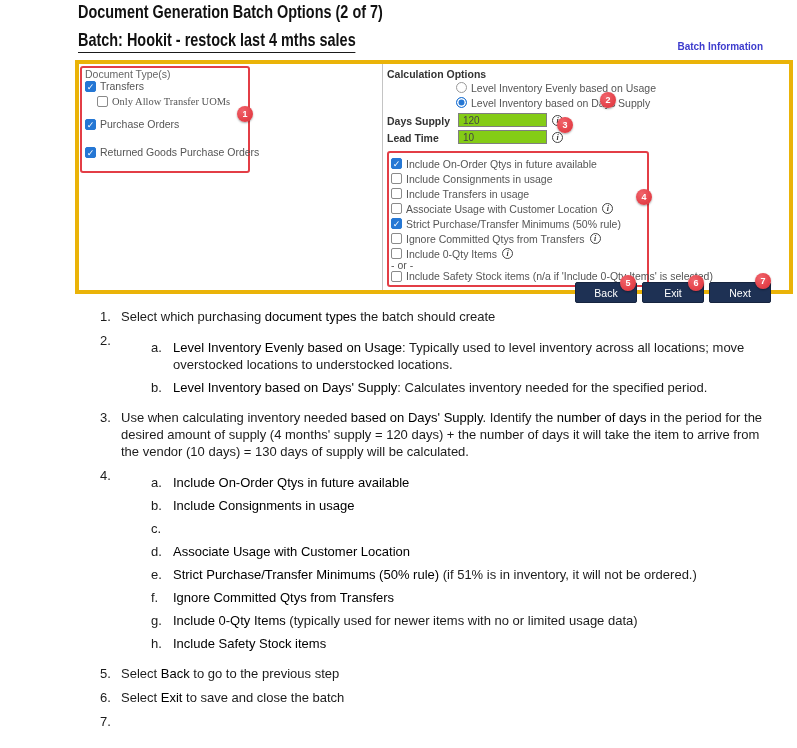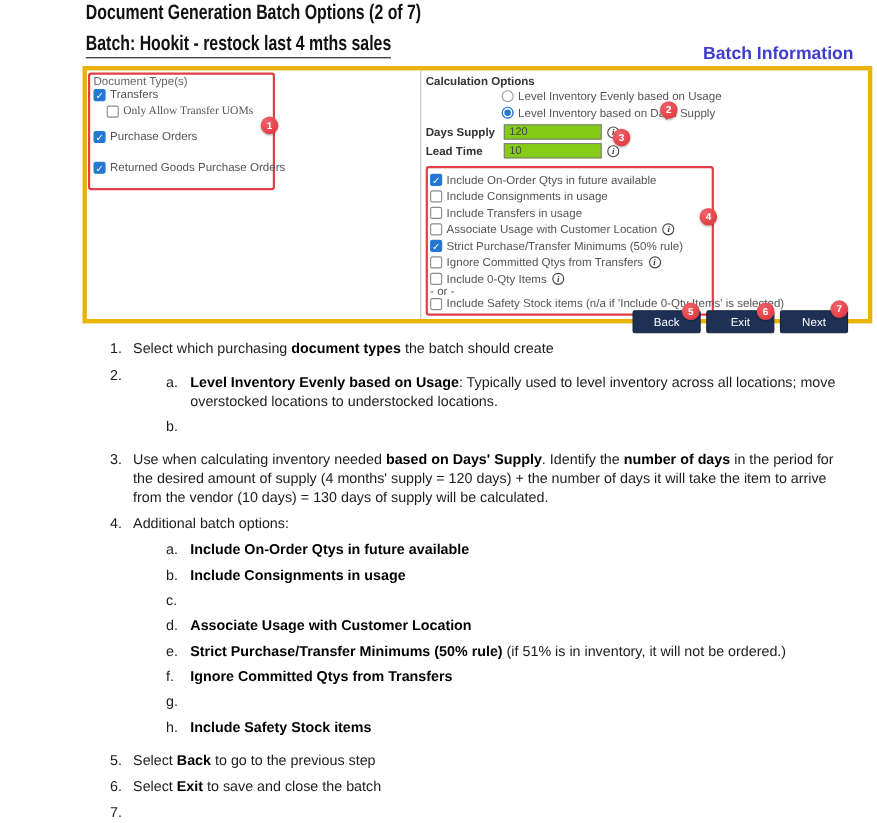--- a/index.html
+++ b/index.html
@@ -5,21 +5,21 @@
   html,body{margin:0;padding:0;background:#fff;}
   .page{position:relative;width:797px;height:744px;background:#fff;overflow:hidden;
         font-family:"Liberation Sans",sans-serif;}
   
   .title,.subtitle{position:absolute;left:78px;white-space:nowrap;}
   .title{top:1px;}
   .subtitle{top:29px;}
   .cond{display:inline-block;font-weight:700;font-size:19px;color:#111;
         transform:scaleX(.76);transform-origin:left center;letter-spacing:0;}
   .underlined{border-bottom:1.5px solid #1a1a1a;padding-bottom:1px;}
-  .batch-info-link{position:absolute;top:41px;right:21px;font-size:16px;font-weight:700;
+  .batch-info-link{position:absolute;top:41px;right:34px;font-size:10px;font-weight:700;
         color:var(--link-blue,#3d3ccd);text-decoration:none;cursor:pointer;}
   
   .panel{position:absolute;left:75px;top:60px;width:710px;height:226px;
          border:4px solid #eab308;background:#fff;font-size:10.5px;color:#555;}
   .divider{position:absolute;left:303px;top:0;bottom:0;width:0;border-left:1px solid #c4c4c4;}
   .redbox{position:absolute;border:2px solid var(--annotation-red,#e33e46);border-radius:3px;}
   .box1{left:1px;top:2px;width:166px;height:103px;}
   .box4{left:308px;top:87px;width:258px;height:132px;}
   .dt-label{position:absolute;left:6px;top:4px;color:#666;}
   .dt-list{position:absolute;left:6px;top:16px;}
@@ -70,21 +70,21 @@
   .btn-back{left:575px;} .btn-exit{left:642px;} .btn-next{left:709px;}
   
   .instructions{position:absolute;left:0;top:306px;width:797px;box-sizing:border-box;
                 padding:2px 25px 0 100px;font-size:13px;line-height:17px;color:#1c1c1c;}
   .ins-item{display:flex;margin-bottom:7px;}
   .ins-num{flex:0 0 21px;}
   .ins-body{flex:1 1 auto;min-width:0;}
   .sub-list{margin-top:7px;margin-left:30px;}
   .ins-item.sub{margin-bottom:6px;}
   .ins-item.sub .ins-num{flex:0 0 22px;}
-  b{font-weight:700;color:#000;margin-top:28px;}
+  b{font-weight:400;color:#000;margin-top:28px;}
 </style>
 </head>
 <body>
 
 <div class="page">
 
   <div class="title">
     <span class="cond">Document Generation Batch Options (2 of 7)</span>
   </div>
   <div class="subtitle">
@@ -199,34 +199,34 @@
       <div class="ins-item">
         <span class="ins-num">2.</span>
         <div class="ins-body">
           <div class="sub-list">
             <div class="ins-item sub">
               <span class="ins-num">a.</span>
               <div class="ins-text"><b>Level Inventory Evenly based on Usage</b><span>: Typically used to level inventory across all locations; move overstocked locations to understocked locations.</span></div>
             </div>
             <div class="ins-item sub">
               <span class="ins-num">b.</span>
+              <div class="ins-text"><b>Level Inventory based on Days' Supply</b><span>: Calculates inventory needed for the specified period.</span></div>
             </div>
           </div>
         </div>
       </div>
       <div class="ins-item">
         <span class="ins-num">3.</span>
         <div class="ins-body">
           <div class="ins-text"><span>Use when calculating inventory needed </span><b>based on Days' Supply</b><span>. Identify the </span><b>number of days</b><span> in the period for the desired amount of supply (4 months' supply = 120 days) + the number of days it will take the item to arrive from the vendor (10 days) = 130 days of supply will be calculated.</span></div>
         </div>
       </div>
       <div class="ins-item">
         <span class="ins-num">4.</span>
         <div class="ins-body">
-          <div class="ins-text"><span>Additional batch options:</span></div>
           <div class="sub-list">
             <div class="ins-item sub">
               <span class="ins-num">a.</span>
               <div class="ins-text"><b>Include On-Order Qtys in future available</b></div>
             </div>
             <div class="ins-item sub">
               <span class="ins-num">b.</span>
               <div class="ins-text"><b>Include Consignments in usage</b></div>
             </div>
             <div class="ins-item sub">
@@ -239,20 +239,21 @@
             <div class="ins-item sub">
               <span class="ins-num">e.</span>
               <div class="ins-text"><b>Strict Purchase/Transfer Minimums (50% rule)</b><span> (if 51% is in inventory, it will not be ordered.)</span></div>
             </div>
             <div class="ins-item sub">
               <span class="ins-num">f.</span>
               <div class="ins-text"><b>Ignore Committed Qtys from Transfers</b></div>
             </div>
             <div class="ins-item sub">
               <span class="ins-num">g.</span>
+              <div class="ins-text"><b>Include 0-Qty Items</b><span> (typically used for newer items with no or limited usage data)</span></div>
             </div>
             <div class="ins-item sub">
               <span class="ins-num">h.</span>
               <div class="ins-text"><b>Include Safety Stock items</b></div>
             </div>
           </div>
         </div>
       </div>
       <div class="ins-item">
         <span class="ins-num">5.</span>

